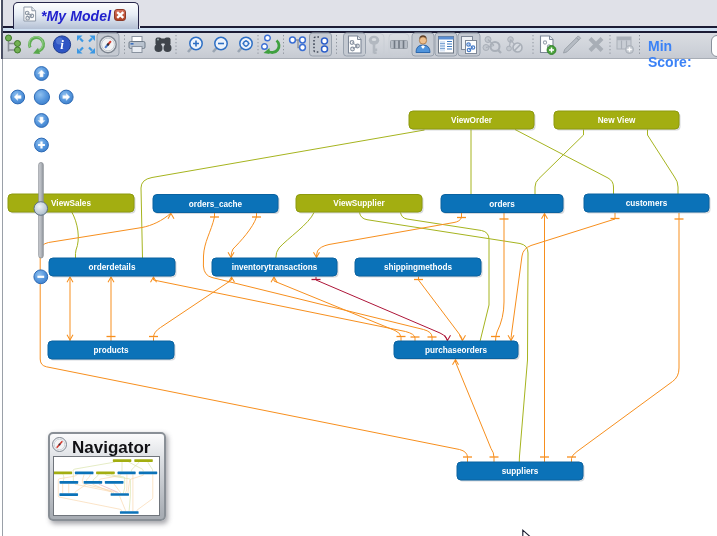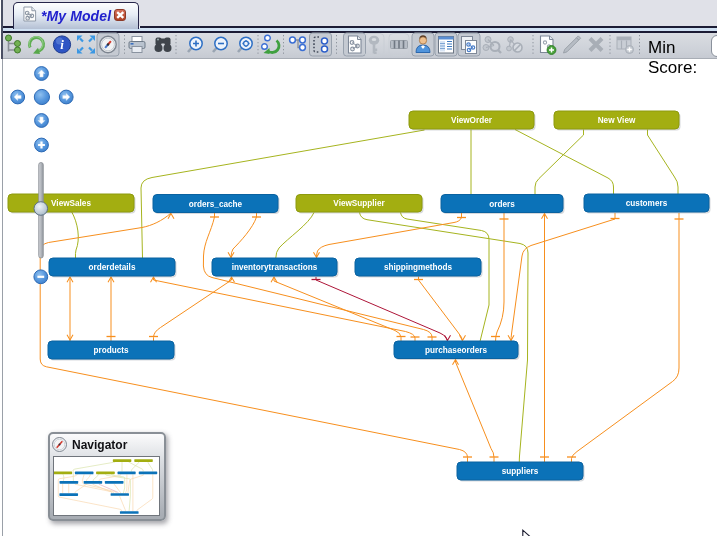--- a/index.html
+++ b/index.html
@@ -332,30 +332,30 @@
     </g>
     <path d="M124.5,35 V55" stroke="#8e959e" stroke-width="1" stroke-dasharray="1.3,2.2"></path>
     <path d="M176,35 V55" stroke="#8e959e" stroke-width="1" stroke-dasharray="1.3,2.2"></path>
     <path d="M258,35 V55" stroke="#8e959e" stroke-width="1" stroke-dasharray="1.3,2.2"></path>
     <path d="M283.5,35 V55" stroke="#8e959e" stroke-width="1" stroke-dasharray="1.3,2.2"></path>
     <path d="M336.5,35 V55" stroke="#8e959e" stroke-width="1" stroke-dasharray="1.3,2.2"></path>
     <path d="M533,35 V55" stroke="#8e959e" stroke-width="1" stroke-dasharray="1.3,2.2"></path>
     <path d="M610,35 V55" stroke="#8e959e" stroke-width="1" stroke-dasharray="1.3,2.2"></path>
     <path d="M639.5,35 V55" stroke="#8e959e" stroke-width="1" stroke-dasharray="1.3,2.2"></path>
   </svg>
-<div class="abs" style="left:648px;top:38px;z-index:3;font-size:17px;color:#000000;">Min Score:</div>
+<div class="abs" style="left:648px;top:38px;z-index:3;font-size:14px;color:#3b82f6;font-weight:bold;">Min Score:</div>
 <div class="abs" style="left:711px;top:34.5px;width:10px;height:22px;box-sizing:border-box;border:1px solid #8a919c;border-radius:6px 0 0 6px;background:#fff;z-index:3"></div>
 <div class="abs" style="left:48px;top:432px;width:118px;height:89px;box-sizing:border-box;border:2px solid #898f96;border-radius:5px;background:linear-gradient(#fbfbfc,#dcdfe3 30%,#a8adb4 95%);box-shadow:2px 2.5px 5px rgba(60,60,70,0.45);z-index:5"></div>
 <svg class="abs" style="left:52px;top:437px;z-index:6" width="15" height="15" viewBox="-7.5 -7.5 15 15">
     <circle r="7" fill="#f4f5f6" stroke="#7d8590" stroke-width="1"></circle>
     <circle r="5.3" fill="none" stroke="#c2c8cf" stroke-width="0.8"></circle>
     <path d="M-2.8,3.3 L2.8,-3.3" stroke="#d33b2f" stroke-width="1.6"></path>
     <circle r="1" fill="#334"></circle>
   </svg>
-<div class="abs" style="left:72px;top:438px;z-index:6;font-size:12px;font-weight:bold;color:#101014">Navigator</div>
+<div class="abs" style="left:72px;top:438px;z-index:6;font-size:17px;font-weight:bold;color:#101014">Navigator</div>
 <div class="abs" style="left:53px;top:455.5px;width:107px;height:60.5px;box-sizing:border-box;border:1px solid #70757c;background:#fff;z-index:6"></div>
 <svg class="abs" style="left:54px;top:456.5px;z-index:7" width="105" height="58.5" viewBox="0 0 105 58.5">
     <g transform="translate(-1.7,-14.2) scale(0.148)">
       <path d="M71.5,211.5 C78,223 80.5,239 76,250 Q75.2,253 75.5,258" stroke="#d8e2a8" stroke-width="4.5" fill="none"></path>
       <path d="M424.5,130 L152,177.5 Q141,179.5 141,188 L142.5,258" stroke="#d8e2a8" stroke-width="4.5" fill="none"></path>
       <path d="M471,129.5 L471,194" stroke="#d8e2a8" stroke-width="4.5" fill="none"></path>
       <path d="M515,129.5 L608,178 Q613.5,181 613.5,187 L613.5,194" stroke="#d8e2a8" stroke-width="4.5" fill="none"></path>
       <path d="M583.5,129.5 L583.5,135 L539,178.5 Q535,182 535,187 L535,194.5" stroke="#d8e2a8" stroke-width="4.5" fill="none"></path>
       <path d="M647.5,129.5 L647.5,135 L674.5,177 Q678,181.5 678,187 L678,194" stroke="#d8e2a8" stroke-width="4.5" fill="none"></path>
       <path d="M314,212.5 C309,224 288,238 279,248 Q275.8,252 275.8,258" stroke="#d8e2a8" stroke-width="4.5" fill="none"></path>

